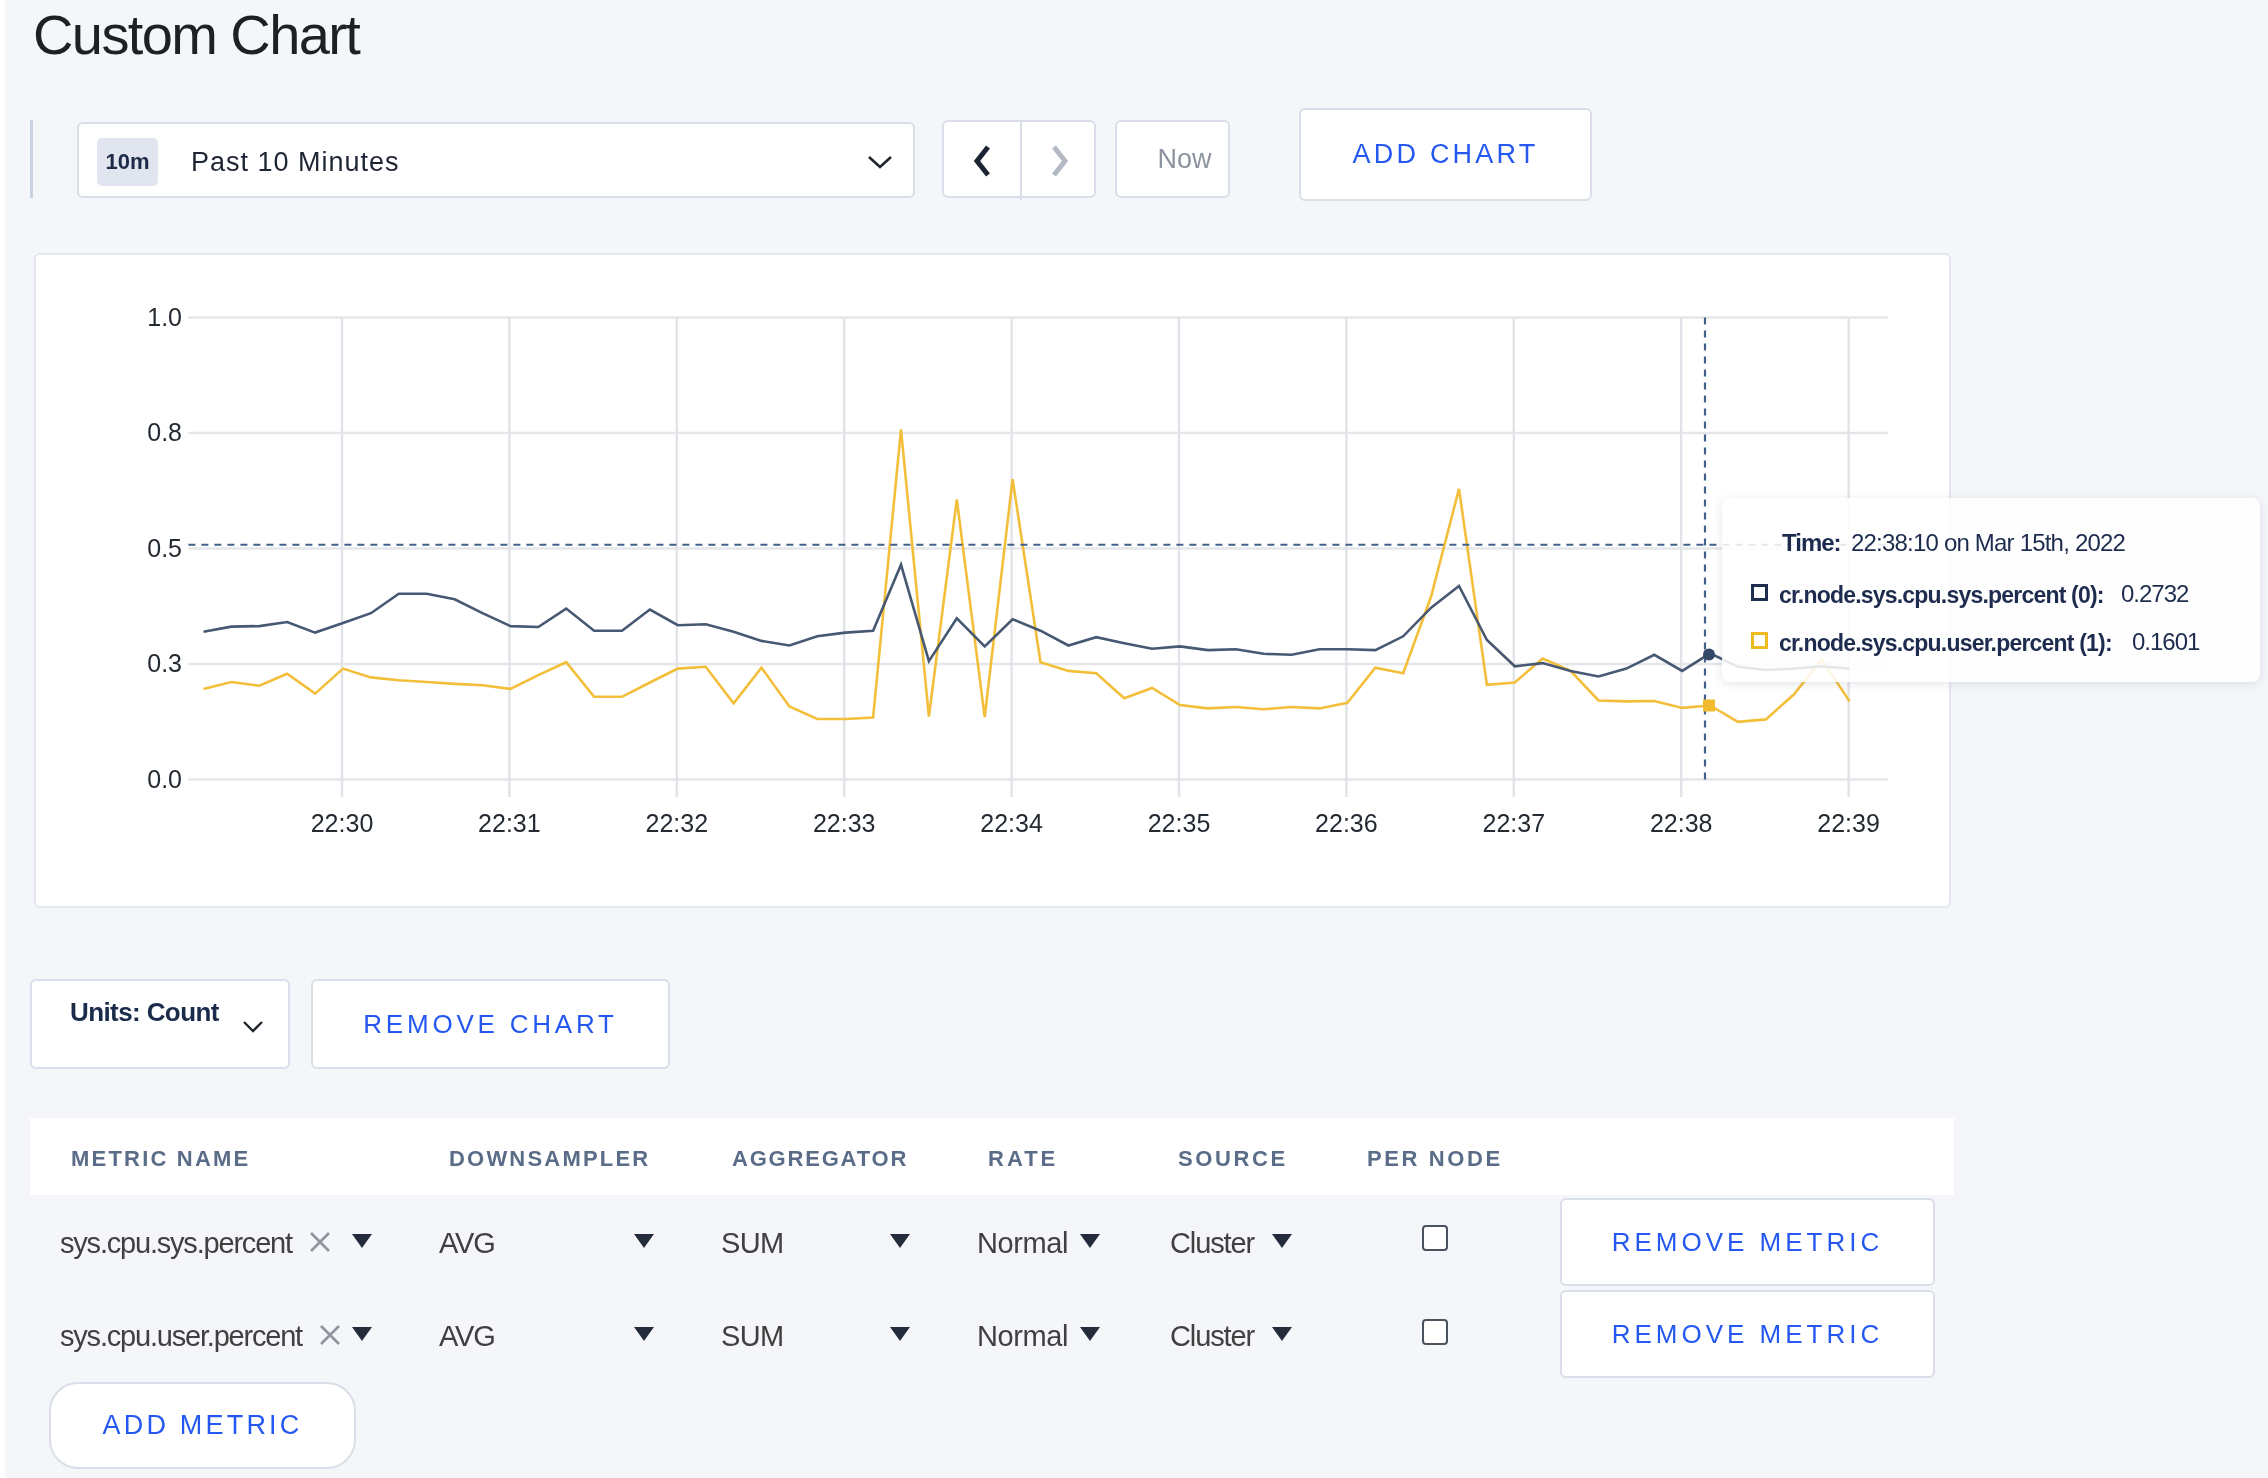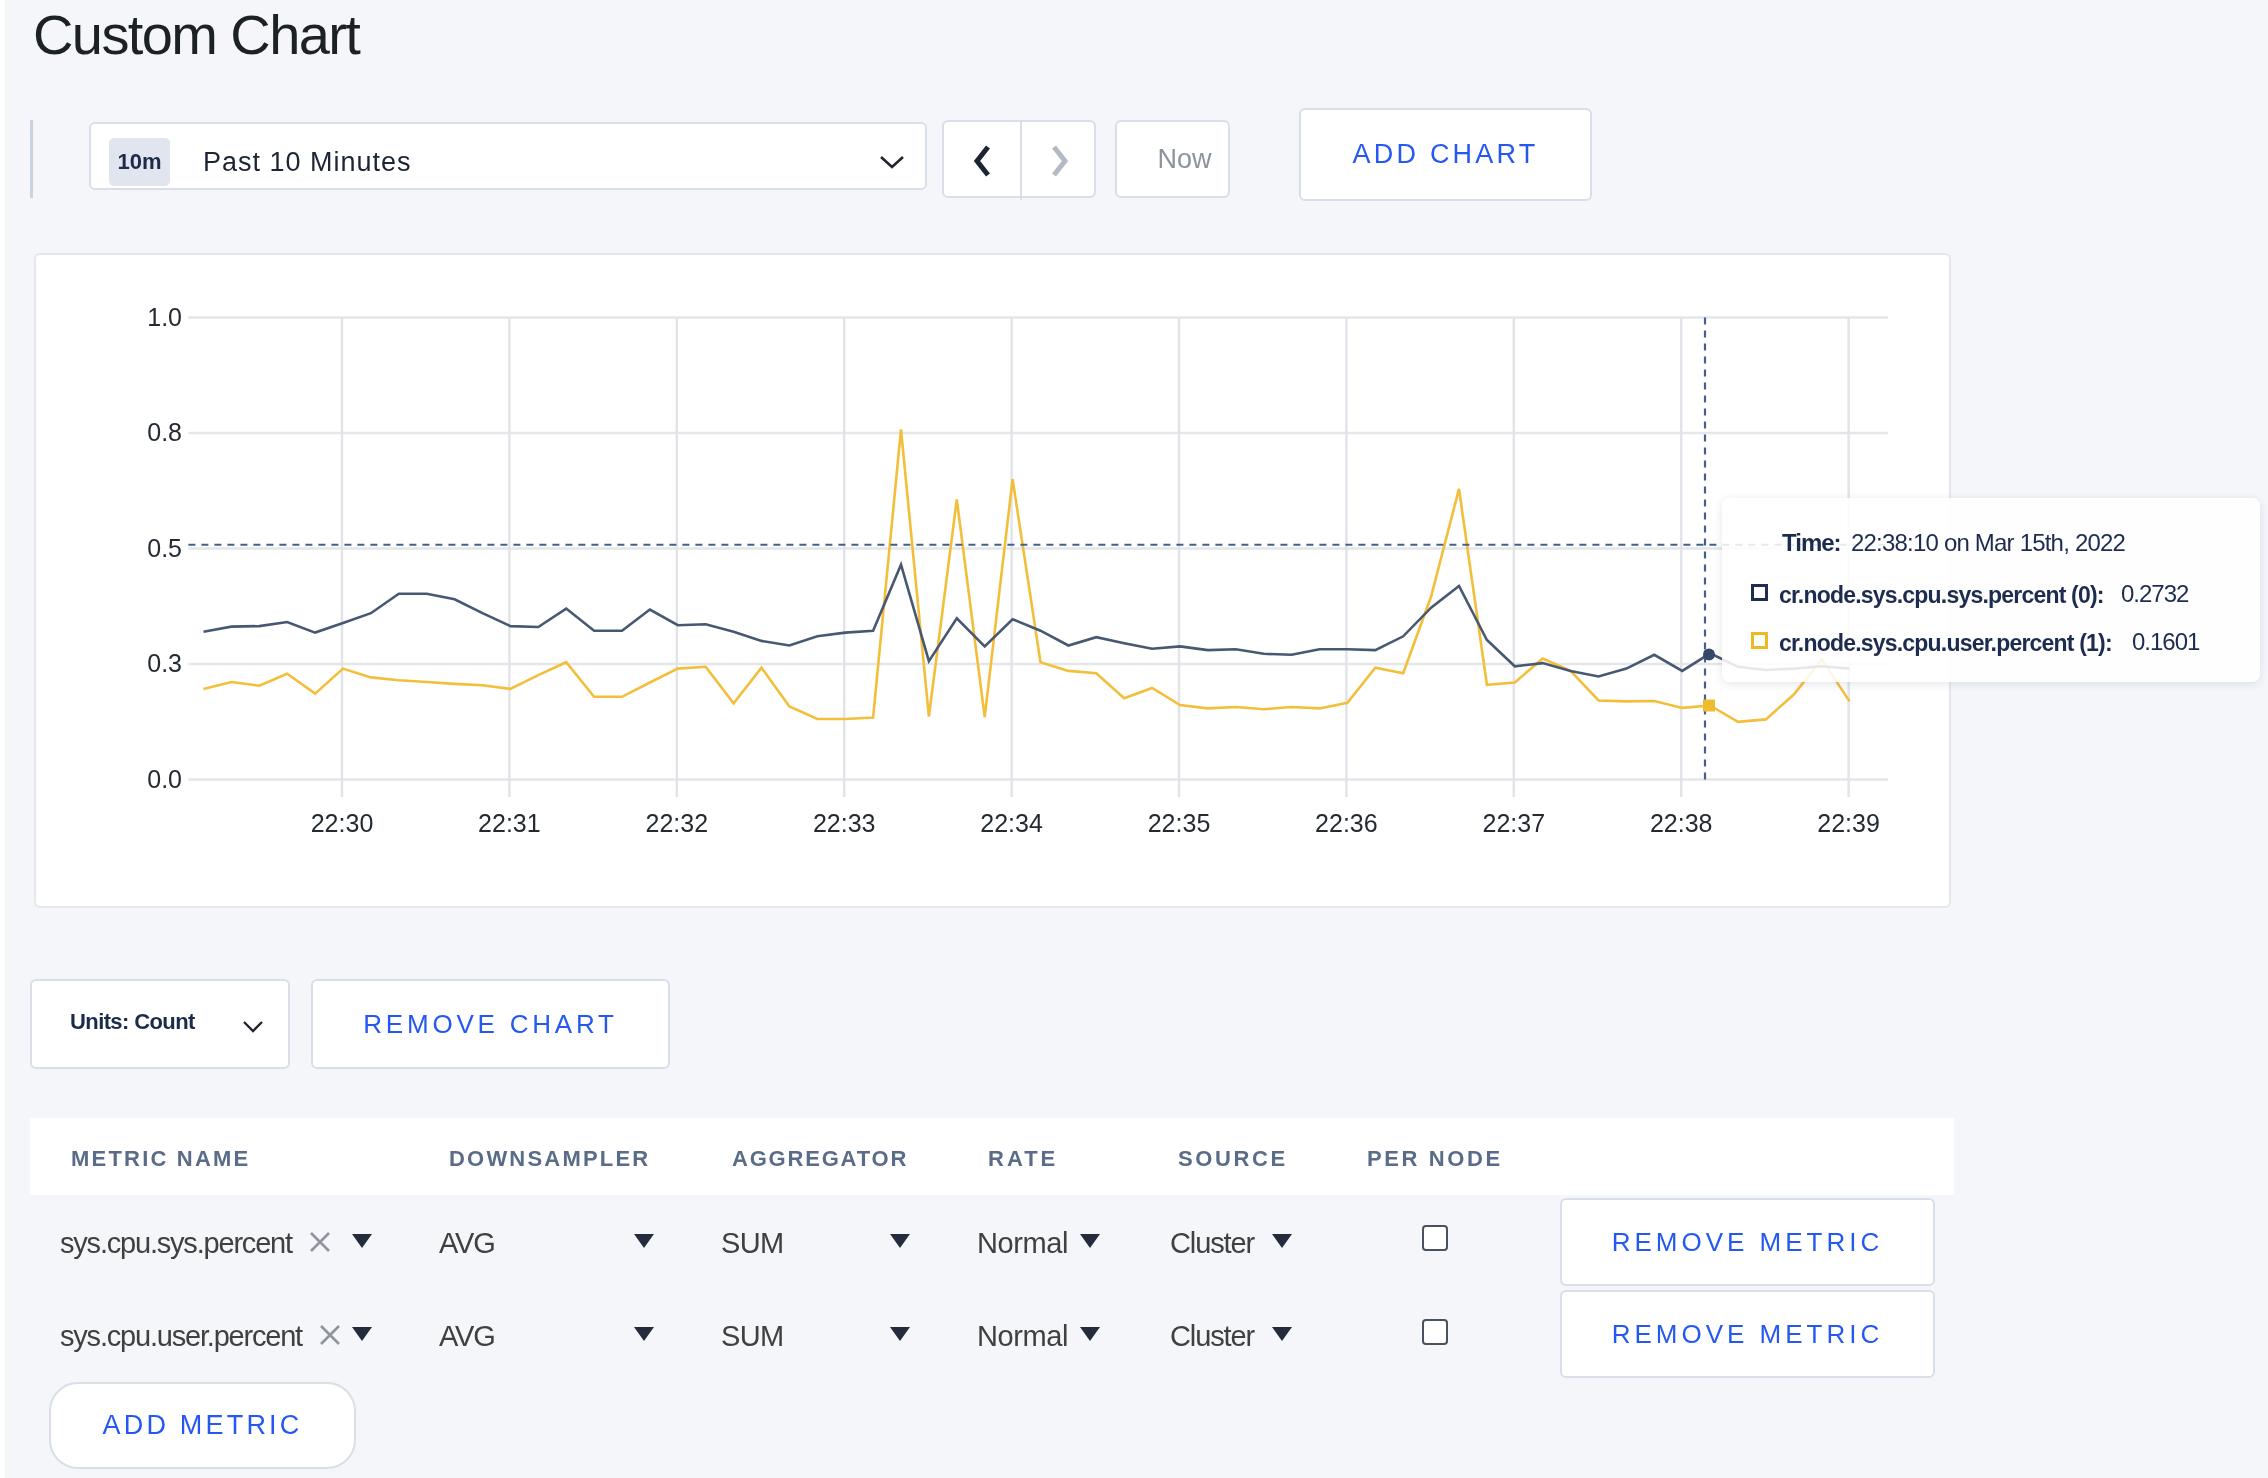--- a/index.html
+++ b/index.html
@@ -12,21 +12,21 @@
 .cb{position:absolute;width:26px;height:26px;border:2.5px solid #4a525e;border-radius:4px;background:#fff;box-sizing:border-box;}
 .tt{position:absolute;font-size:24px;color:#1d2c4e;}
 </style></head>
 <body>
 <div class="abs" style="left:0;top:0;width:5px;height:1478px;background:#ffffff;"></div>
 
 <div class="abs" style="left:33px;top:2px;font-size:56px;color:#1c2126;font-weight:500;letter-spacing:-1.6px;">Custom Chart</div>
 
 <div class="abs" style="left:30px;top:120px;width:3px;height:78px;background:#c9d2e1;"></div>
 
-<div class="btn" style="left:77px;top:122px;width:838px;height:68px;justify-content:flex-start;margin-left:12px;">
+<div class="btn" style="left:77px;top:122px;width:838px;height:76px;justify-content:flex-start;">
   <div style="position:absolute;left:18px;top:14px;width:61px;height:48px;background:#e1e5ef;border-radius:5px;display:flex;align-items:center;justify-content:center;font-size:22px;font-weight:700;color:#1d2b49;">10m</div>
   <div style="position:absolute;left:112px;top:0;height:76px;display:flex;align-items:center;font-size:27px;color:#1d2433;letter-spacing:1px;">Past 10 Minutes</div>
   <svg width="26" height="16" viewBox="0 0 26 16" style="position:absolute;left:788px;top:30px;">
       <polyline points="2,3 13,13 24,3" fill="none" stroke="#20252e" stroke-width="2.6"></polyline>
     </svg>
 </div>
 
 <div class="btn" style="left:942px;top:120px;width:154px;height:78px;">
   <div style="position:absolute;left:76px;top:0;width:2px;height:78px;background:#d9dee8;"></div>
   <svg width="20" height="34" viewBox="0 0 20 34" style="position:absolute;left:28px;top:22px;">
@@ -87,21 +87,21 @@
   <div class="tt" style="left:129px;top:31px;letter-spacing:-0.8px;">22:38:10 on Mar 15th, 2022</div>
   <div style="position:absolute;left:29px;top:86px;width:17px;height:17px;border:3.5px solid #1e2d50;box-sizing:border-box;"></div>
   <div class="tt" style="left:57px;top:84px;font-size:23px;font-weight:700;letter-spacing:-0.8px;">cr.node.sys.cpu.sys.percent (0):</div>
   <div class="tt" style="left:399px;top:82px;letter-spacing:-1px;">0.2732</div>
   <div style="position:absolute;left:29px;top:134px;width:17px;height:17px;border:3.5px solid #efb921;box-sizing:border-box;"></div>
   <div class="tt" style="left:57px;top:132px;font-size:23px;font-weight:700;letter-spacing:-0.8px;">cr.node.sys.cpu.user.percent (1):</div>
   <div class="tt" style="left:410px;top:130px;letter-spacing:-1px;">0.1601</div>
 </div>
 
 <div class="btn" style="left:30px;top:979px;width:260px;height:90px;">
-  <span style="position:absolute;left:38px;top:28px;font-size:22px;font-weight:700;color:#1b2c4a;letter-spacing:-0.6px;">Units: Count</span>
+  <span style="position:absolute;left:38px;top:16px;font-size:26px;font-weight:700;color:#1b2c4a;letter-spacing:-0.6px;">Units: Count</span>
   <svg width="22" height="14" viewBox="0 0 22 14" style="position:absolute;left:210px;top:39px;">
       <polyline points="2,2 11,11 20,2" fill="none" stroke="#20252e" stroke-width="2.4"></polyline>
     </svg>
 </div>
 <div class="btn blue" style="left:311px;top:979px;width:359px;height:90px;font-size:26px;letter-spacing:3.8px;">REMOVE CHART</div>
 
 <div class="abs" style="left:30px;top:1118px;width:1924px;height:77px;background:#fff;"></div>
 <div class="hdr" style="left:71px;">METRIC NAME</div>
 <div class="hdr" style="left:449px;">DOWNSAMPLER</div>
 <div class="hdr" style="left:732px;letter-spacing:1.8px;">AGGREGATOR</div>

